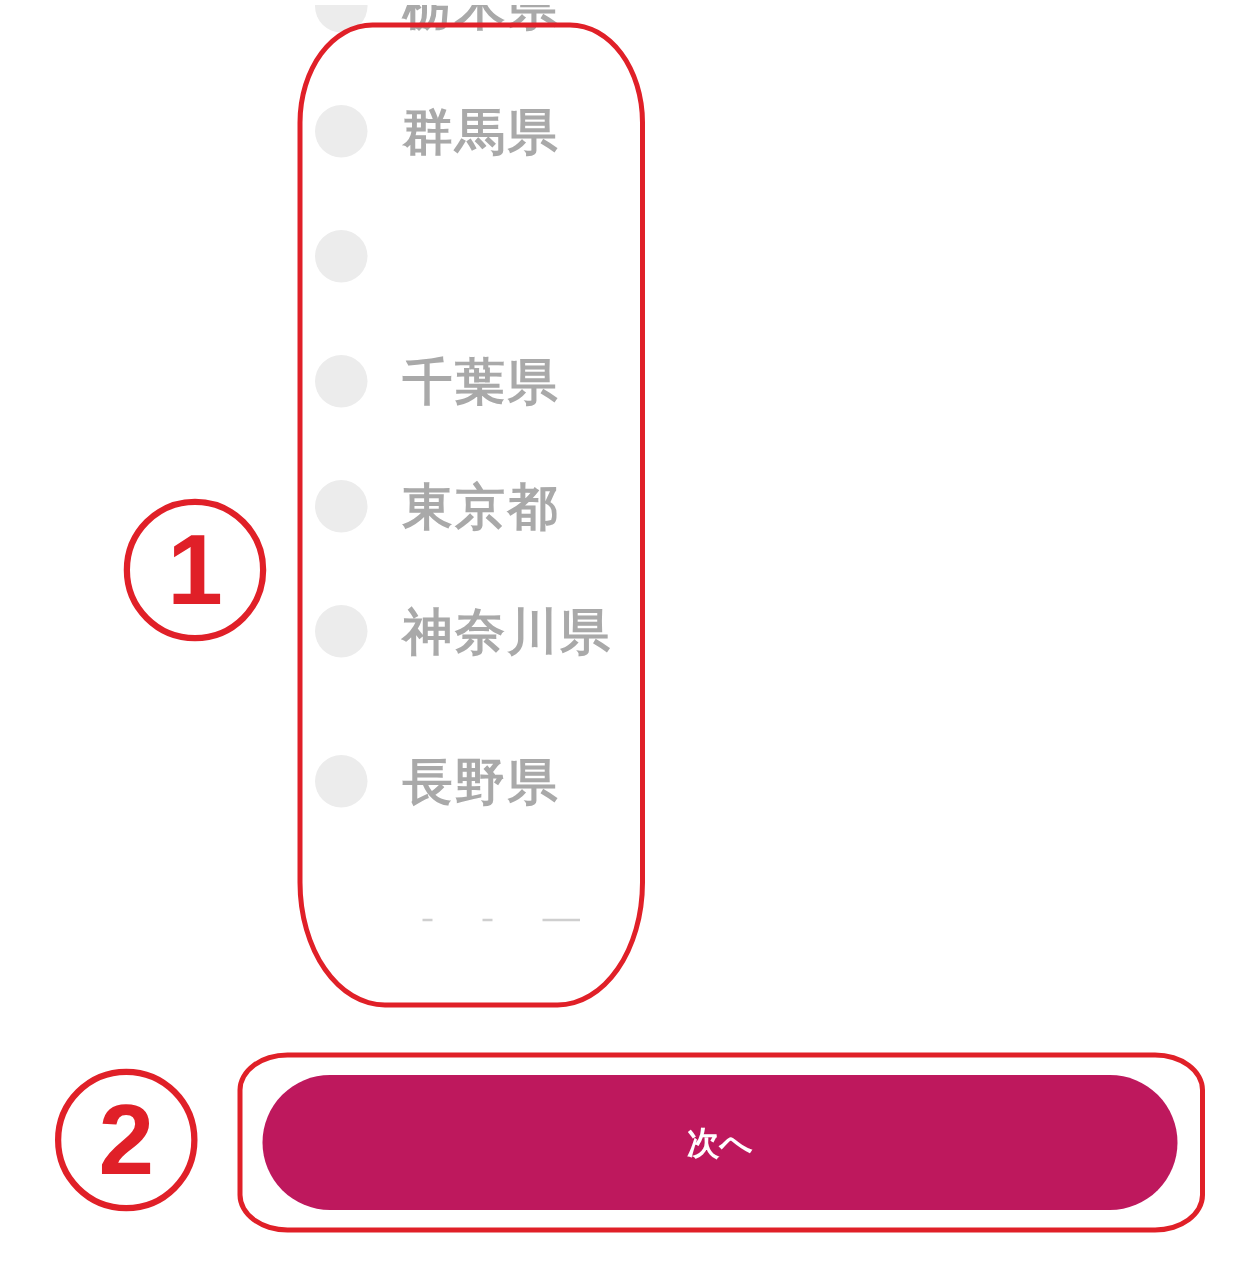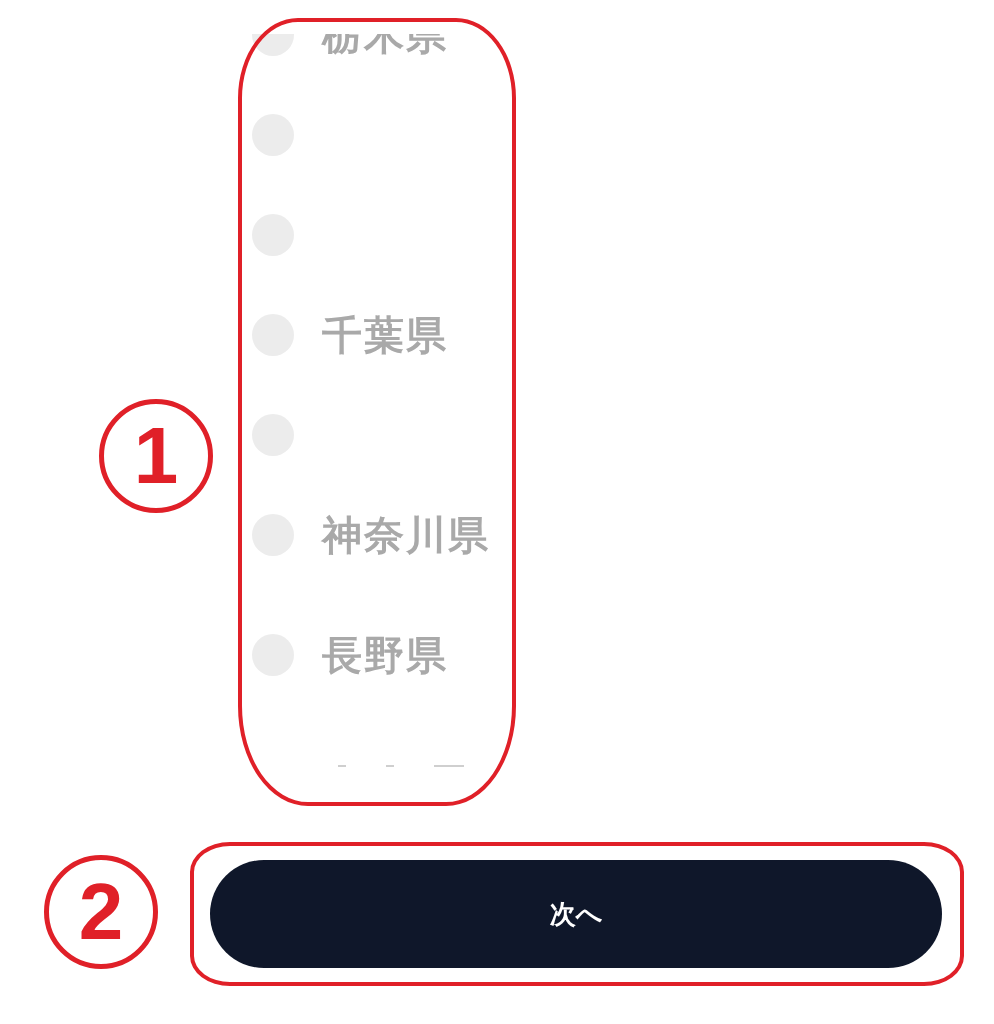--- a/index.html
+++ b/index.html
@@ -1,21 +1,21 @@
 <!DOCTYPE html>
 <html><head>
   <meta charset="utf-8">
   <style>
     html, body { margin: 0; padding: 0; }
     body {
       width: 994px; height: 1024px; background: #ffffff; position: relative; overflow: hidden;
       font-family: "DejaVu Sans", sans-serif;
     }
     .list-wrap {
-      position: absolute; left: 238px; top: 34px; width: 274px; height: 784px;
+      position: absolute; left: 238px; top: 4px; width: 274px; height: 784px;
       overflow: hidden;
     }
     .list { position: absolute; left: 0; top: -49px; width: 300px; }
     .item {
       position: relative; height: 100px; display: flex; align-items: center;
     }
     .radio {
       position: absolute; left: 14px; width: 42px; height: 42px; border-radius: 50%;
       background: #ececec;
     }
@@ -40,46 +40,48 @@
       font-family: "Liberation Sans", sans-serif;
     }
     .annot-num-1 { left: 99px; top: 399px; width: 104px; height: 104px; font-size: 80px; }
     .annot-num-2 { left: 44px; top: 855px; width: 104px; height: 104px; font-size: 80px; }
     .annot-box-2 {
       position: absolute; left: 190px; top: 842px; width: 766px; height: 136px;
       border: 4px solid #e02028; border-radius: 40px / 30px; pointer-events: none;
     }
     .next-button {
       position: absolute; left: 210px; top: 860px; width: 732px; height: 108px;
-      background: #0f172a; border-radius: 54px; border: none; color: #ffffff;
+      background: #be185d; border-radius: 54px; border: none; color: #ffffff;
       font-size: 26px; font-weight: bold; display: flex; align-items: center; justify-content: center;
       font-family: "DejaVu Sans", sans-serif; cursor: pointer;
     }
   </style>
 </head>
 <body>
 
 <div class="list-wrap">
   <div class="list">
     <div class="item">
       <span class="radio"></span>
       <span class="label">栃木県</span>
     </div>
     <div class="item">
       <span class="radio"></span>
+      <span class="label">群馬県</span>
     </div>
     <div class="item">
       <span class="radio"></span>
     </div>
     <div class="item">
       <span class="radio"></span>
       <span class="label">千葉県</span>
     </div>
     <div class="item">
       <span class="radio"></span>
+      <span class="label">東京都</span>
     </div>
     <div class="item">
       <span class="radio"></span>
       <span class="label">神奈川県</span>
     </div>
     <div class="item" style="margin-top:20px;">
       <span class="radio"></span>
       <span class="label">長野県</span>
     </div>
   </div>

